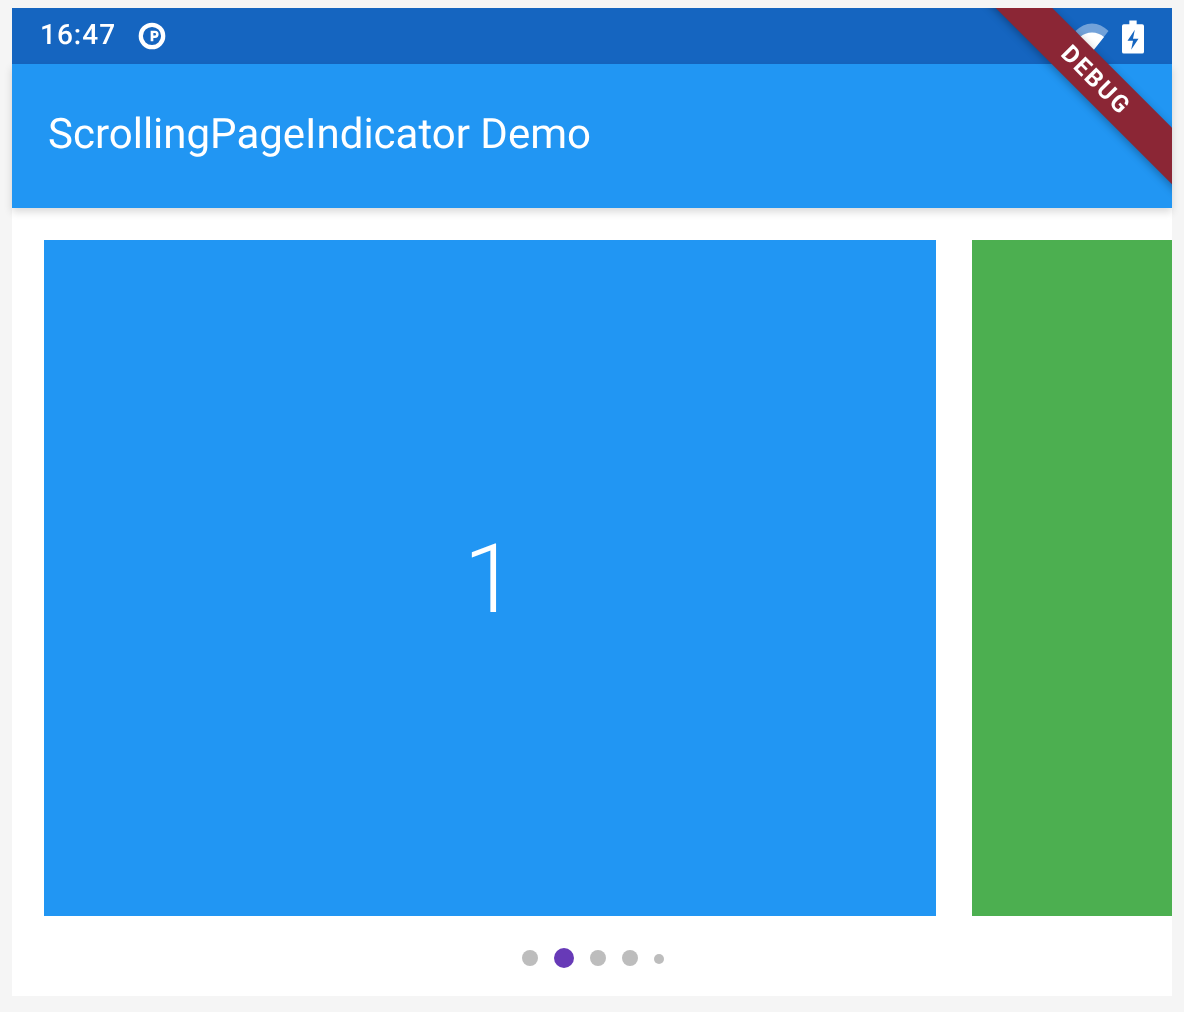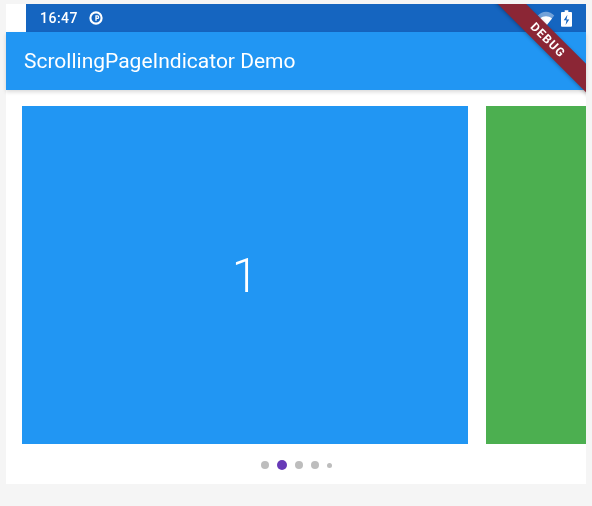--- a/index.html
+++ b/index.html
@@ -19,32 +19,31 @@
     }
     .status-bar {
       height: 28px;
       background: #1565C0;
       color: #fff;
       display: flex;
       align-items: center;
       padding: 0 14px;
       font-size: 14px;
       font-weight: 500;
-      margin-left: 20px;
     }
     .status-time { letter-spacing: 0.5px; }
     .status-p-icon {
       margin-left: 10px;
       display: inline-flex;
       align-items: center;
     }
     .status-spacer { flex: 1; }
     .status-right { display: flex; align-items: center; gap: 6px; }
     .app-bar {
-      height: 58px;
+      height: 72px;
       background: #2196F3;
       color: #fff;
       display: flex;
       align-items: center;
       padding: 0 18px;
       font-size: 21px;
       font-weight: 400;
       box-shadow: 0 2px 4px rgba(0,0,0,0.15);
     }
     .debug-banner {

